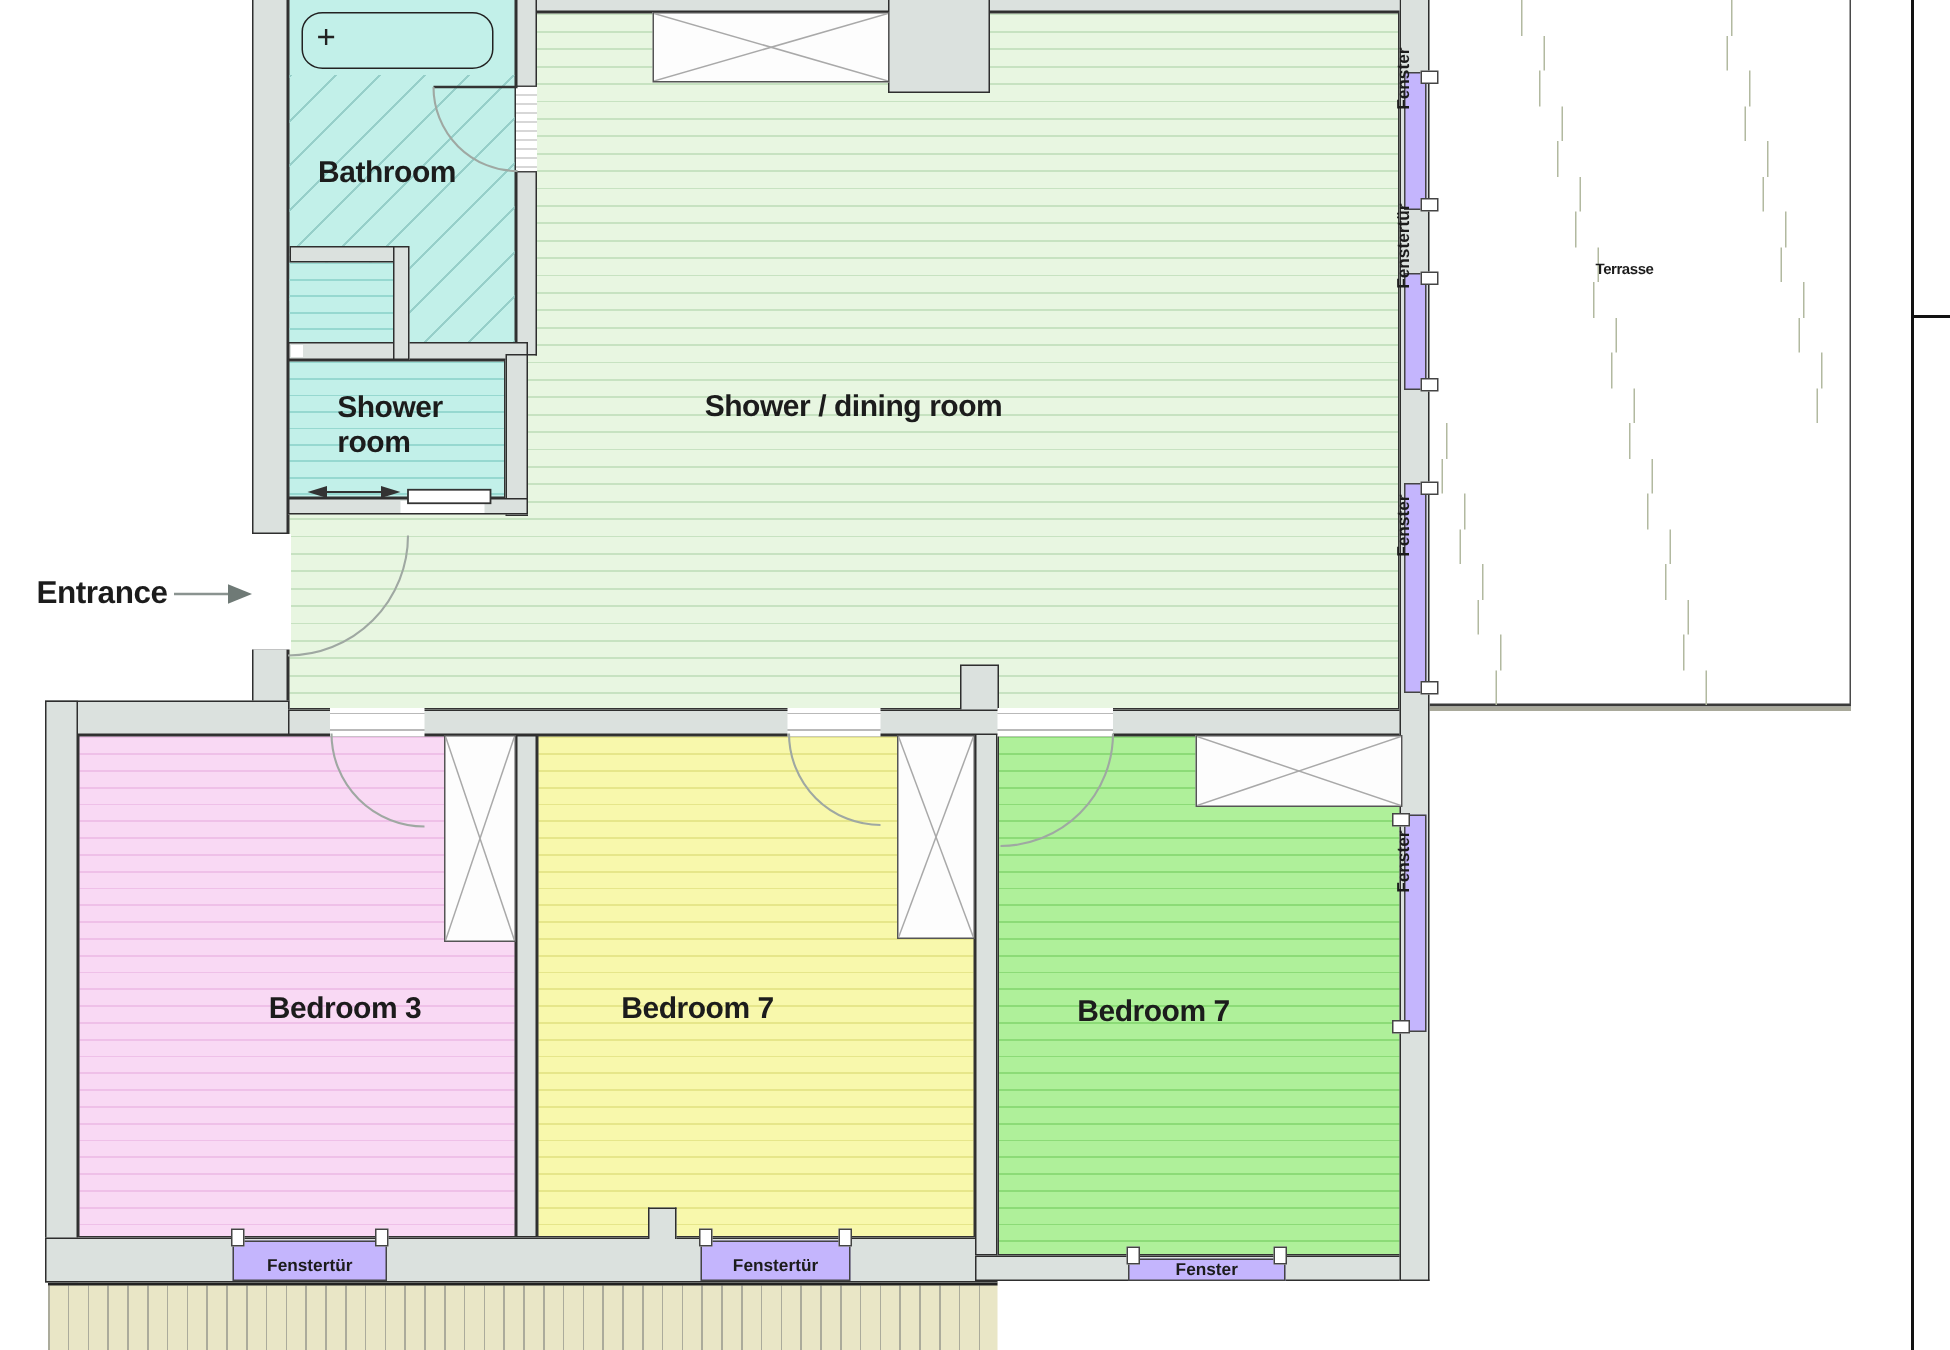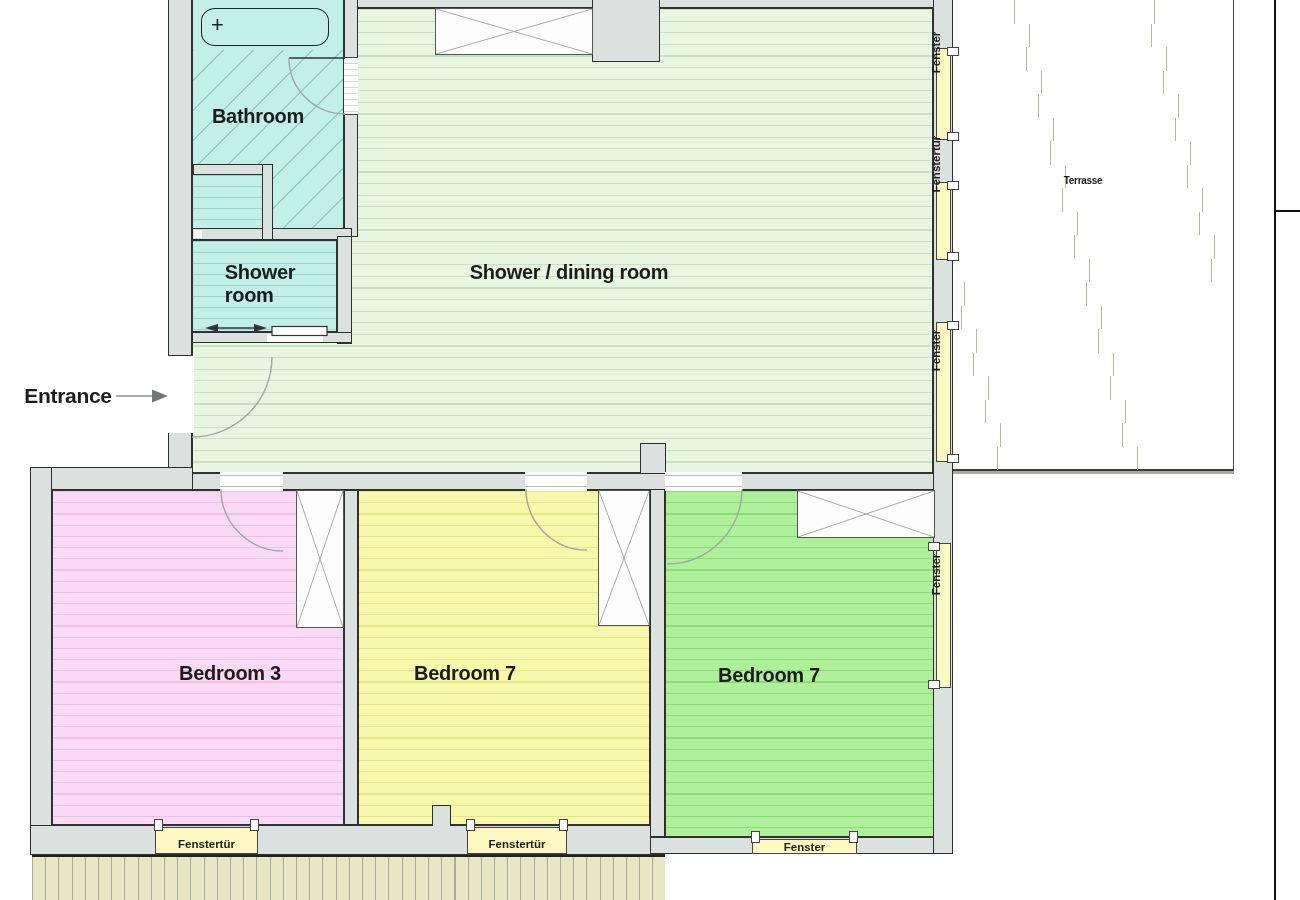--- a/index.html
+++ b/index.html
@@ -27,21 +27,21 @@
   
   .wall{position:absolute;background:#dbe1de;border:1.5px solid #2e2e2e;}
   .no-top{border-top:none;}
   .thin{border-width:1.2px;}
 
   
   .gap{position:absolute;background:#ffffff;}
   .door-gap{position:absolute;background:
       linear-gradient(180deg,#ffffff 0 3px,#b9b9b9 3px 4px,#ffffff 4px 14px,#b9b9b9 14px 15px,#ffffff 15px);}
   .louver{position:absolute;background:repeating-linear-gradient(180deg,#ffffff 0 5px,#d7d7d7 5px 6px);}
-  .win{position:absolute;background:#fef9c3;border:1.2px solid #444;}
+  .win{position:absolute;background:#c4b5fd;border:1.2px solid #444;}
   .win-h::before,.win-h::after{content:"";position:absolute;top:-9px;width:7px;height:10px;
       background:#fff;border:1px solid #444;}
   .win-h::before{left:-2px;}  .win-h::after{right:-2px;}
   .win-v.nr::before,.win-v.nr::after{content:"";position:absolute;right:-9px;width:10px;height:7px;
       background:#fff;border:1px solid #444;}
   .win-v.nl::before,.win-v.nl::after{content:"";position:absolute;left:-9px;width:10px;height:7px;
       background:#fff;border:1px solid #444;}
   .win-v::before{top:-2px;} .win-v::after{bottom:-2px;}
 
   

